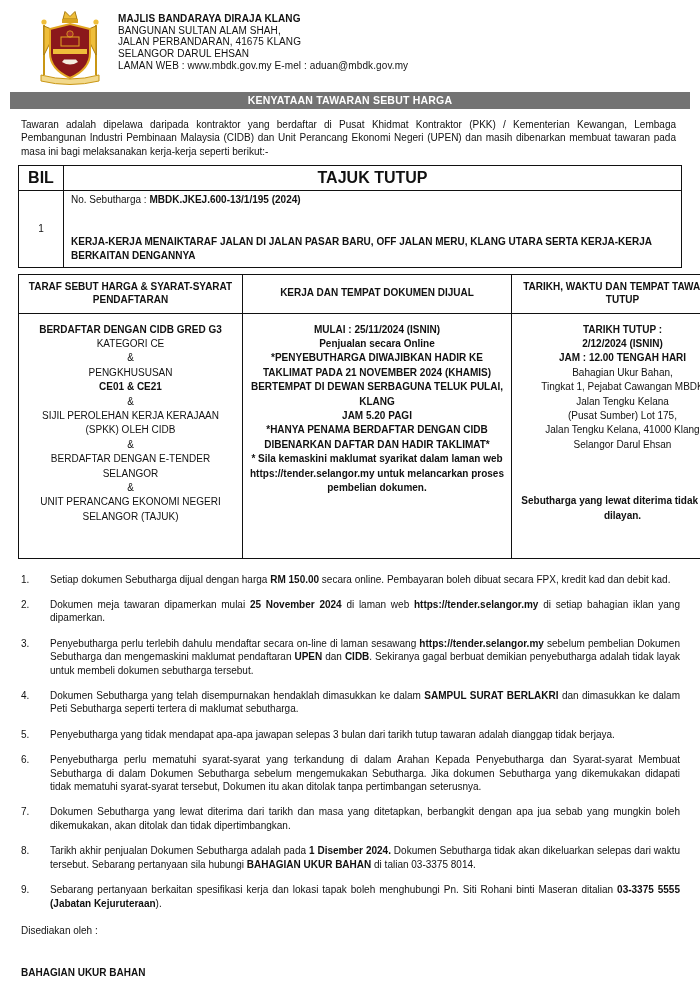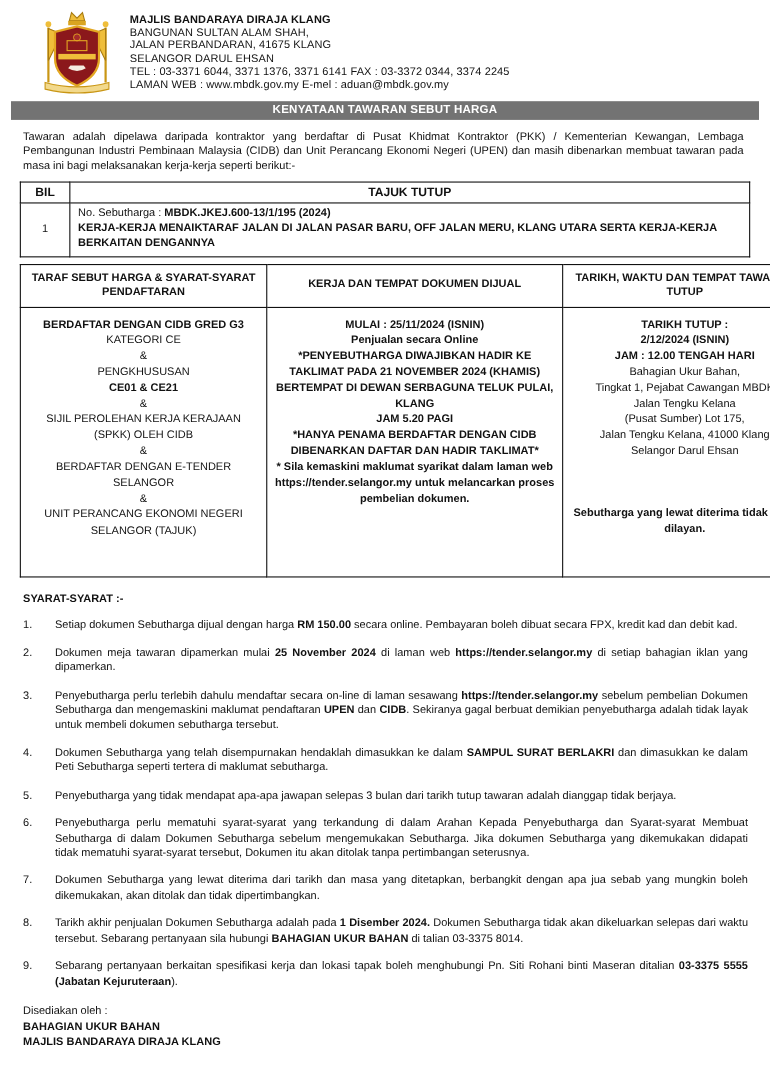--- a/index.html
+++ b/index.html
@@ -1,37 +1,37 @@
 <!DOCTYPE html>
 <html><head>
 <meta charset="utf-8">
 <style>
   html,body{margin:0;padding:0;}
   body{
     width:700px;height:991px;background:#ffffff;color:#111;
     font-family:"Liberation Sans",sans-serif;overflow:hidden;
   }
-  .b{font-weight:bold;}
+  .b{font-weight:bold;margin-top:28px;}
   
   .header{display:flex;align-items:flex-start;padding:9px 18px 0 34px;}
   .logo{width:72px;height:78px;margin-right:12px;flex:none;}
   .header-text{font-size:10px;line-height:11.7px;padding-top:4px;letter-spacing:.1px;}
   .org-name{font-weight:bold;}
   
   .title-bar{
     margin:5px 10px 0 10px;background:#737373;color:#ffffff;
     font-weight:bold;font-size:10.5px;text-align:center;padding:2px 0 3px;
     letter-spacing:.2px;
   }
   
   .intro{margin:9px 24px 0 21px;font-size:10px;line-height:13.4px;text-align:justify;}
   
   table{border-collapse:collapse;table-layout:fixed;width:664px;margin:7px 18px 0 18px;}
   th,td{border:1.7px solid #111;}
-  .job-table th{font-size:11px;padding:3px 4px;text-align:center;}
+  .job-table th{font-size:16px;padding:3px 4px;text-align:center;}
   .job-table .bil-col{width:36px;}
   .bil-cell{text-align:center;font-size:10px;vertical-align:middle;}
   .job-cell{font-size:10px;line-height:13.8px;padding:2px 7px 4px 7px;vertical-align:top;}
   .detail-table{margin-top:6px;}
   .detail-table th{font-size:10px;padding:4px 8px;height:30px;text-align:center;vertical-align:middle;line-height:12.5px;}
   .detail-table td{vertical-align:top;text-align:center;font-size:10px;line-height:14.4px;height:226px;padding:9px 6px;}
   .detail-table .col1{width:207px;}
   .detail-table .col2{width:252px;}
   .detail-table .col3{width:205px;}
   .detail-table td.col1{padding:9px 14px;}
@@ -70,21 +70,20 @@
       <rect x="19" y="40" width="34" height="5" fill="#EFBE3A"></rect>
       <path d="M28 53 Q36 58 44 53 L42 50.5 L30 50.5 Z" fill="#F5EDE0"></path>
       <path d="M7 66 Q36 74 65 66 L65 72 Q36 79 7 72 Z" fill="#F2D98C" stroke="#C99614" stroke-width="1"></path>
     </svg>
     <div class="header-text">
       <div class="org-name">MAJLIS BANDARAYA DIRAJA KLANG</div>
       <div>
           <div>BANGUNAN SULTAN ALAM SHAH,</div>
           <div>JALAN PERBANDARAN, 41675 KLANG</div>
           <div>SELANGOR DARUL EHSAN</div>
-          <div>TEL : 03-3371 6044, 3371 1376, 3371 6141   FAX : 03-3372 0344, 3374 2245</div>
           <div>LAMAN WEB : www.mbdk.gov.my     E-mel : aduan@mbdk.gov.my</div>
         </div>
     </div>
   </div>
 
   <div class="title-bar">KENYATAAN TAWARAN SEBUT HARGA</div>
 
   <p class="intro">Tawaran adalah dipelawa daripada kontraktor yang berdaftar di Pusat Khidmat Kontraktor (PKK) / Kementerian Kewangan, Lembaga Pembangunan Industri Pembinaan Malaysia (CIDB) dan Unit Perancang Ekonomi Negeri (UPEN) dan masih dibenarkan membuat tawaran pada masa ini bagi melaksanakan kerja-kerja seperti berikut:-</p>
 
   <table class="job-table">
@@ -142,21 +141,20 @@
             <div class="cell-par">(Pusat Sumber) Lot 175,</div>
             <div class="cell-par">Jalan Tengku Kelana, 41000 Klang</div>
             <div class="cell-par">Selangor Darul Ehsan</div>
             <div class="cell-par b gap-l">Sebutharga yang lewat diterima tidak akan dilayan.</div>
           </td>
     </tr>
   </tbody>
     </table>
 
   <div class="conditions">
-    <div class="cond-heading">SYARAT-SYARAT :-</div>
     <div>
         <div class="cond-item">
           <div class="cond-num">1.</div>
           <div class="cond-text"><span>Setiap dokumen Sebutharga dijual dengan harga </span><b>RM 150.00</b><span> secara online. Pembayaran boleh dibuat secara FPX, kredit kad dan debit kad.</span></div>
         </div>
         <div class="cond-item">
           <div class="cond-num">2.</div>
           <div class="cond-text"><span>Dokumen meja tawaran dipamerkan mulai </span><b>25 November 2024</b><span> di laman web </span><b>https://tender.selangor.my</b><span> di setiap bahagian iklan yang dipamerkan.</span></div>
         </div>
         <div class="cond-item">

